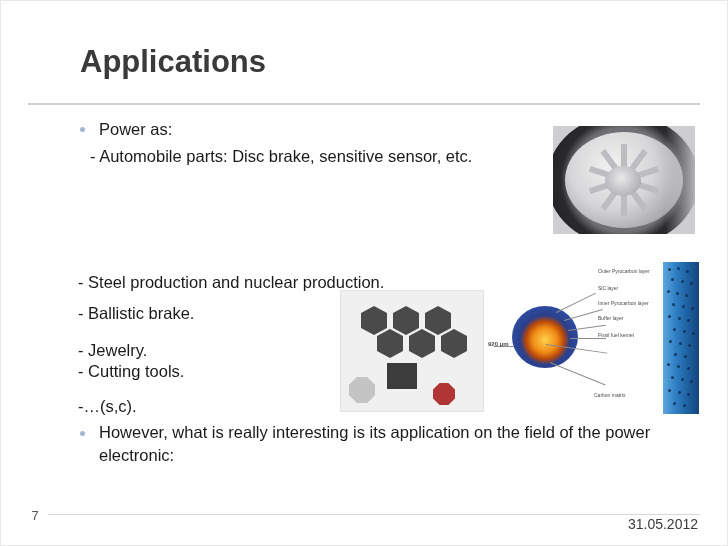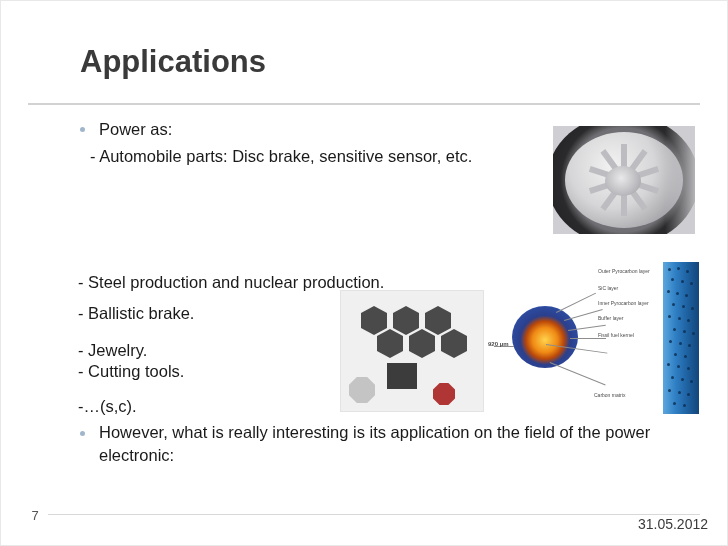--- a/index.html
+++ b/index.html
@@ -105,21 +105,21 @@
   .footer-rule {
     position: absolute;
     left: 28px;
     bottom: 31px;
     width: 672px;
     height: 1px;
     background: #d8d8d8;
   }
   .date {
     position: absolute;
-    right: 20px;
+    right: 30px;
     bottom: 14px;
     font-size: 14px;
     color: #3a3a3a;
   }
 
   
   
   .img-wheel {
     position: absolute;
     left: 553px;

